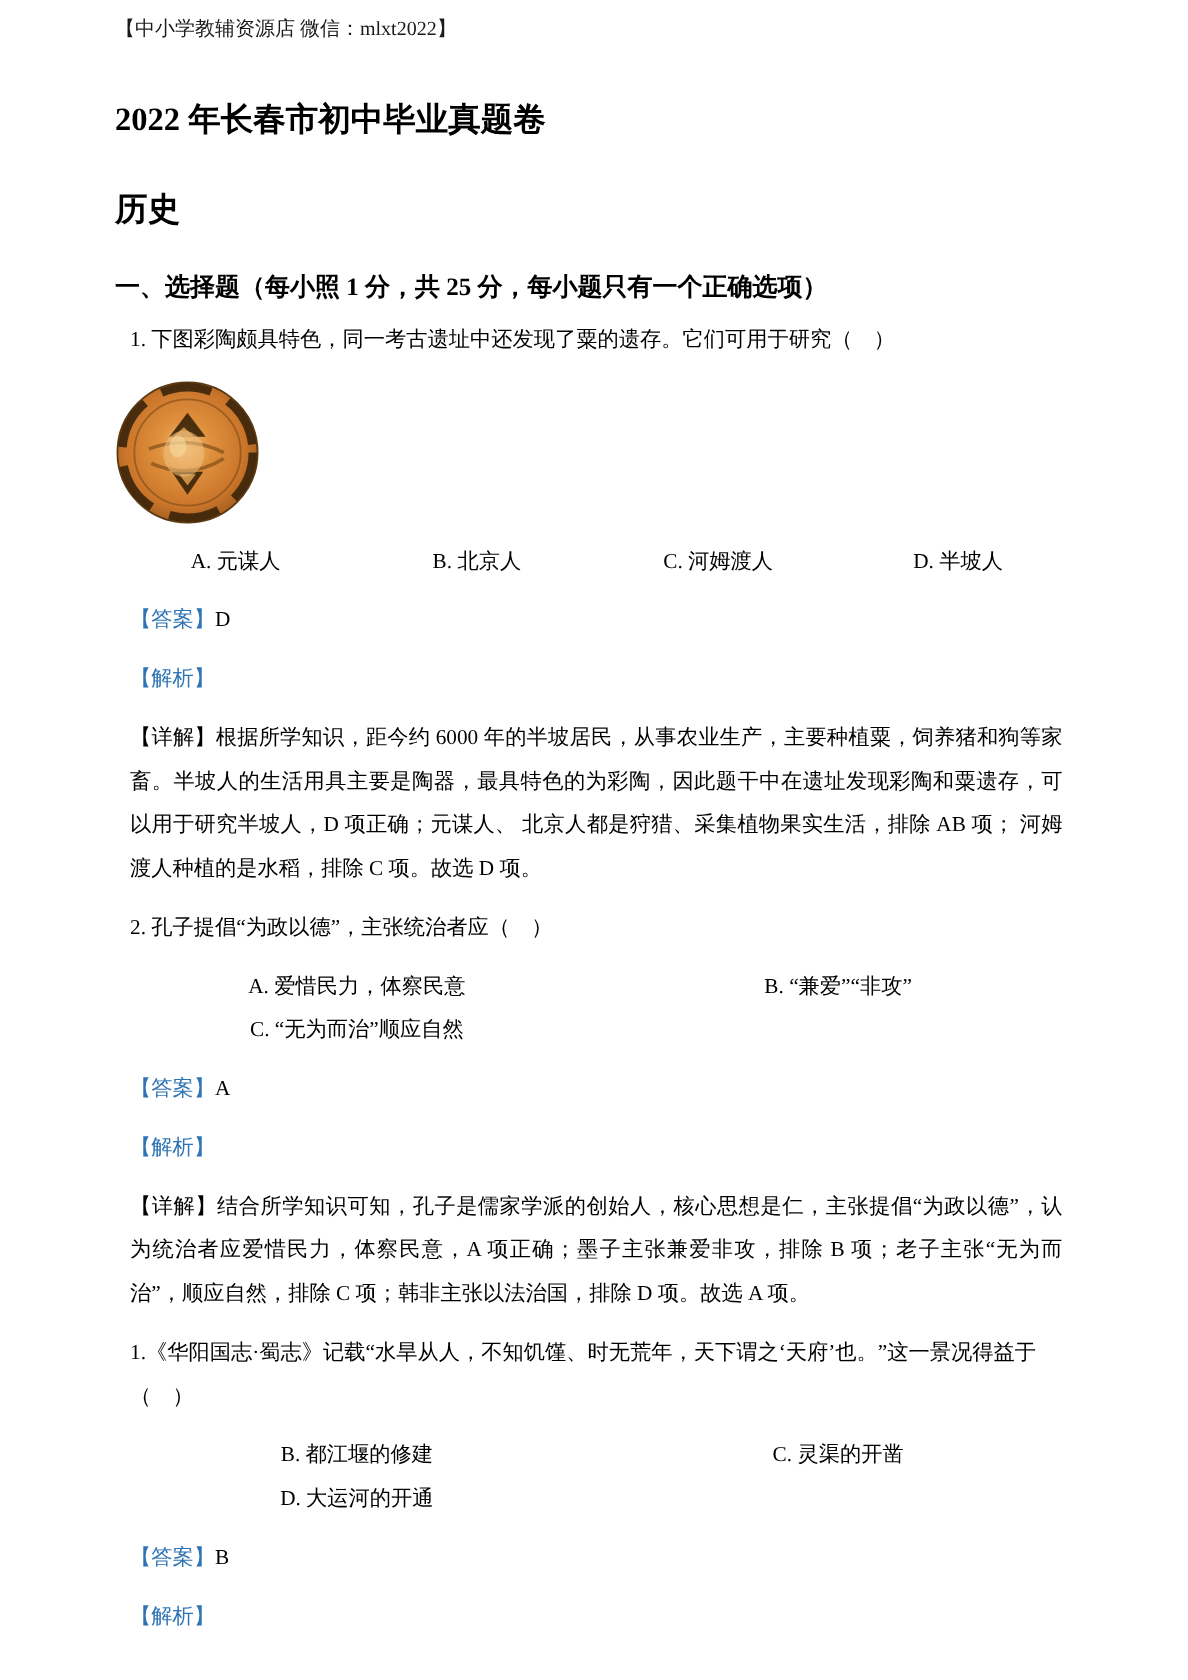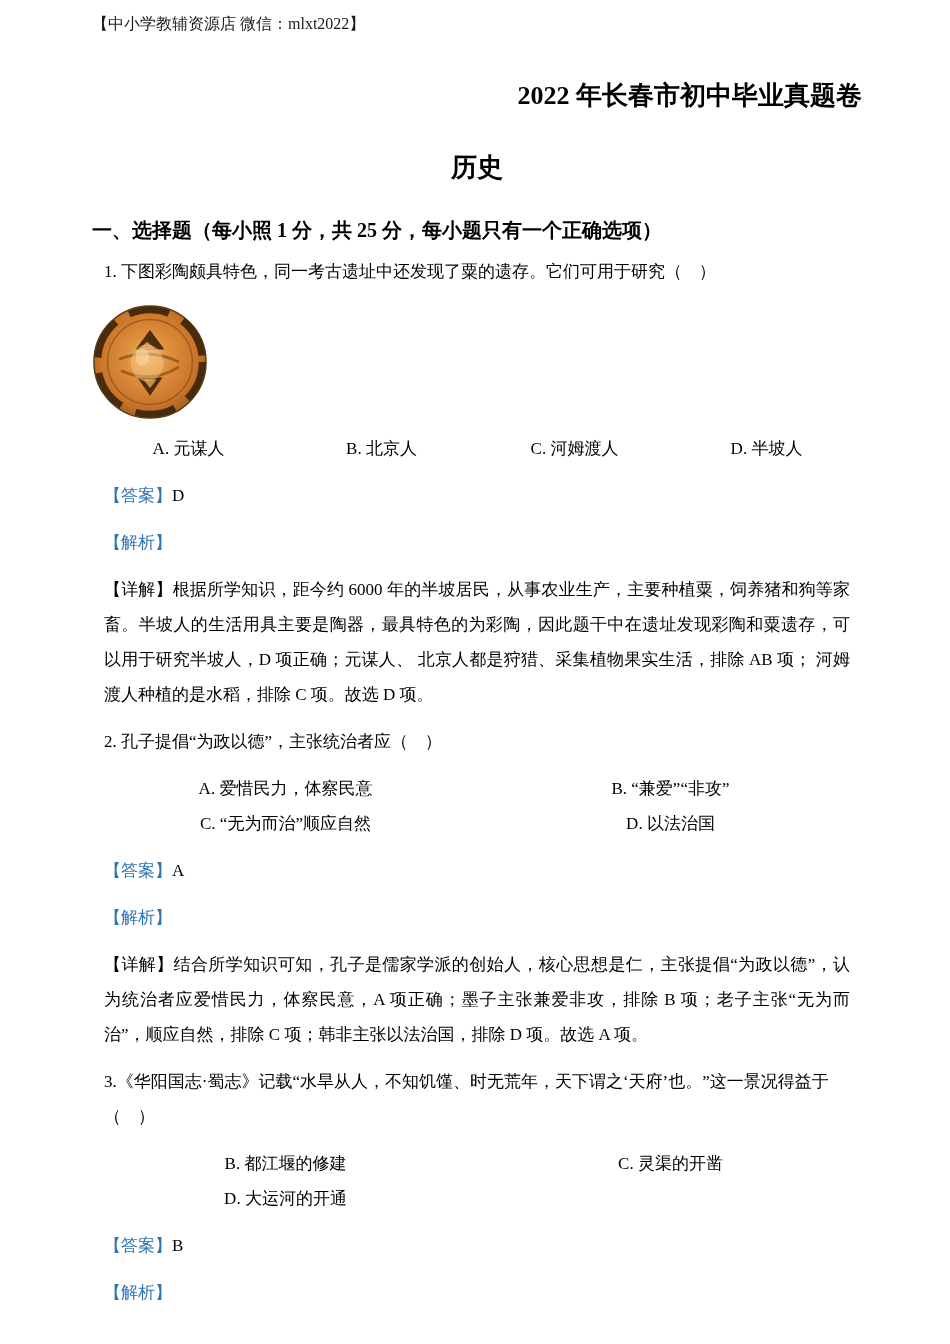--- a/index.html
+++ b/index.html
@@ -17,28 +17,28 @@
     padding: 14px 88px 60px 92px;
     background: #ffffff;
   }
   .watermark {
     font-size: 16px;
     line-height: 20px;
     color: #1a1a1a;
   }
   .doc-title {
     margin: 46px 0 0 0;
-    text-align: right;
+    text-align: left;
     font-size: 26px;
     font-weight: bold;
     line-height: 32px;
   }
   .doc-subject {
     margin: 40px 0 0 0;
-    text-align: center;
+    text-align: left;
     font-size: 26px;
     font-weight: bold;
     line-height: 32px;
   }
   .section-heading {
     margin: 32px 0 0 0;
     font-size: 20px;
     font-weight: bold;
     line-height: 28px;
   }
@@ -125,30 +125,29 @@
     <p class="line detail-para"><span>【详解】</span><span>根据所学知识，距今约 6000 年的半坡居民，从事农业生产，主要种植粟，饲养猪和狗等家畜。半坡人的生活用具主要是陶器，最具特色的为彩陶，因此题干中在遗址发现彩陶和粟遗存，可以用于研究半坡人，D 项正确；元谋人、 北京人都是狩猎、采集植物果实生活，排除 AB 项； 河姆渡人种植的是水稻，排除 C 项。故选 D 项。</span></p>
   </section>
 
   <section class="question">
     <p class="line stem">2. 孔子提倡“为政以德”，主张统治者应（　）</p>
 
     <div class="options-grid cols2">
       <span>A. 爱惜民力，体察民意</span>
       <span>B. “兼爱”“非攻”</span>
       <span>C. “无为而治”顺应自然</span>
-      <span>D. 以法治国</span>
     </div>
 
     <p class="line"><span class="blue">【答案】</span><span>A</span></p>
     <p class="line"><span class="blue">【解析】</span></p>
     <p class="line detail-para"><span>【详解】</span><span>结合所学知识可知，孔子是儒家学派的创始人，核心思想是仁，主张提倡“为政以德”，认为统治者应爱惜民力，体察民意，A 项正确；墨子主张兼爱非攻，排除 B 项；老子主张“无为而治”，顺应自然，排除 C 项；韩非主张以法治国，排除 D 项。故选 A 项。</span></p>
   </section>
 
   <section class="question">
-    <p class="line stem">3.《华阳国志·蜀志》记载“水旱从人，不知饥馑、时无荒年，天下谓之‘天府’也。”这一景况得益于（　）</p>
+    <p class="line stem">1.《华阳国志·蜀志》记载“水旱从人，不知饥馑、时无荒年，天下谓之‘天府’也。”这一景况得益于（　）</p>
 
     <div class="options-grid cols2">
       <span>B. 都江堰的修建</span>
       <span>C. 灵渠的开凿</span>
       <span>D. 大运河的开通</span>
     </div>
 
     <p class="line"><span class="blue">【答案】</span><span>B</span></p>
     <p class="line"><span class="blue">【解析】</span></p>
   </section>

